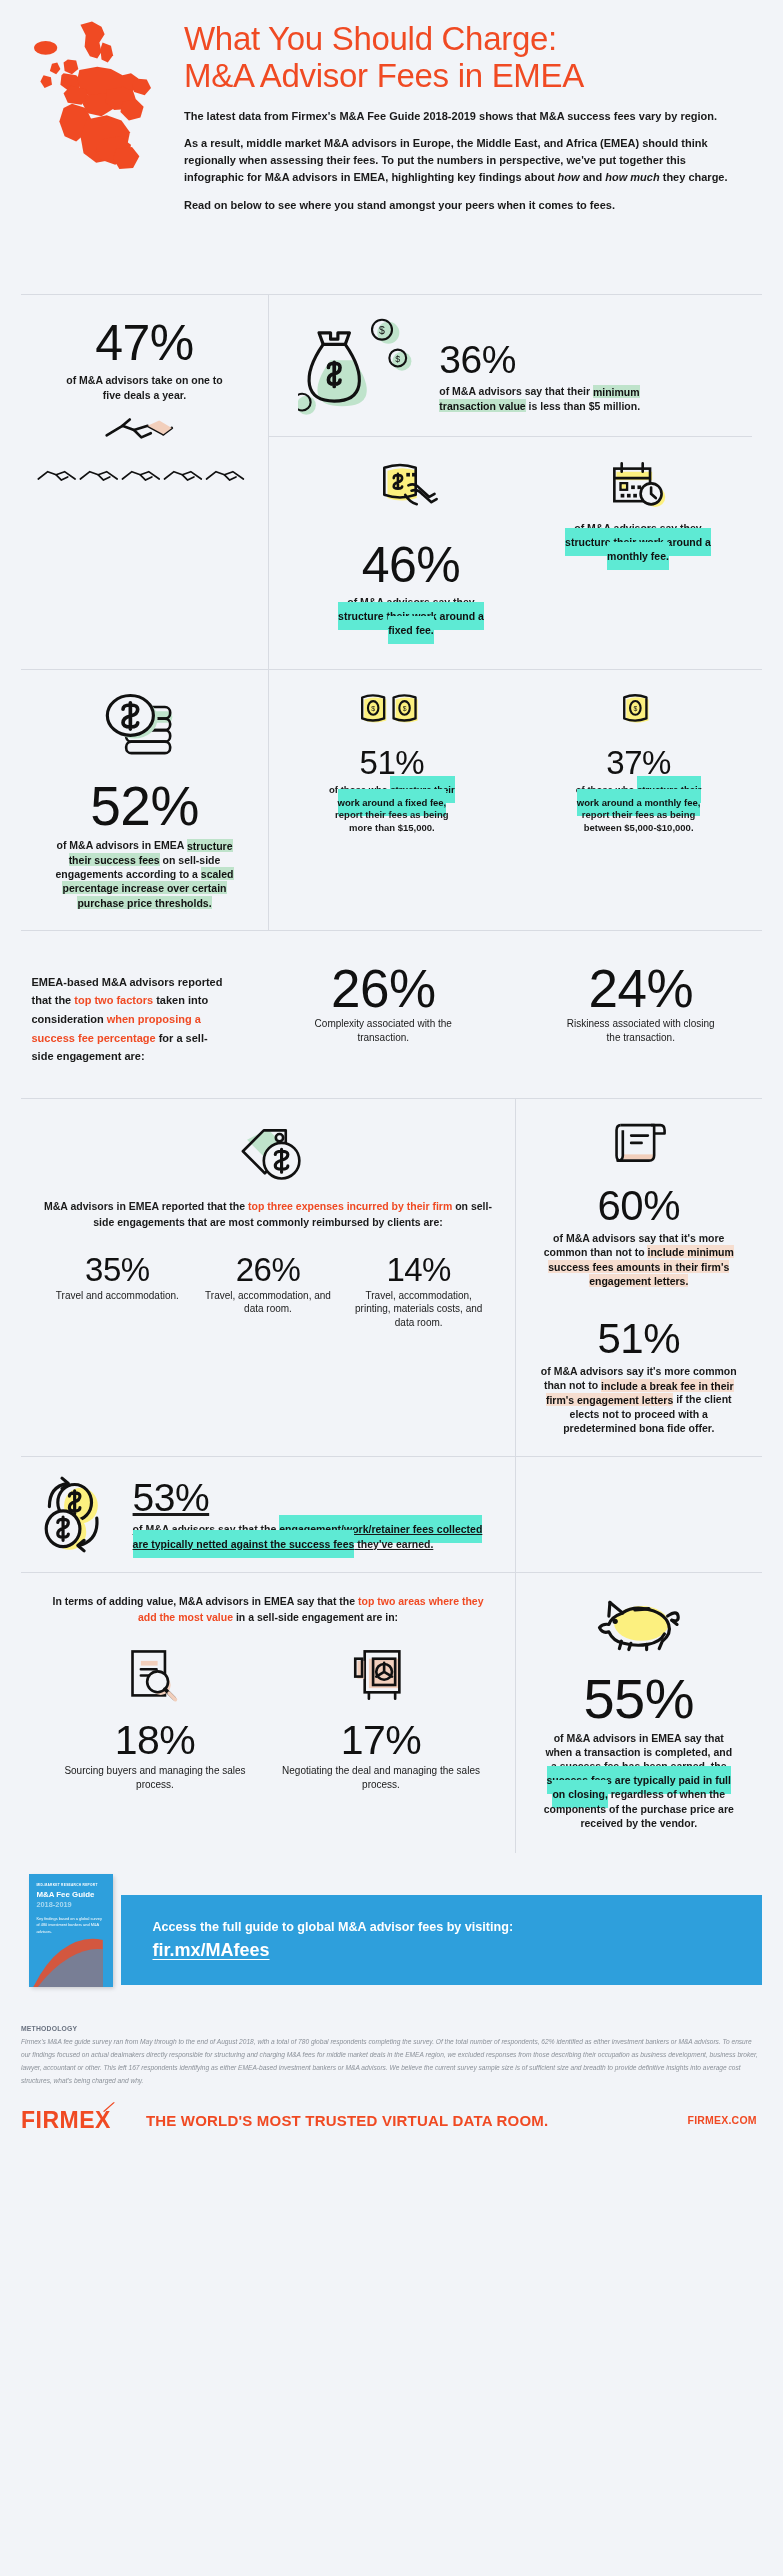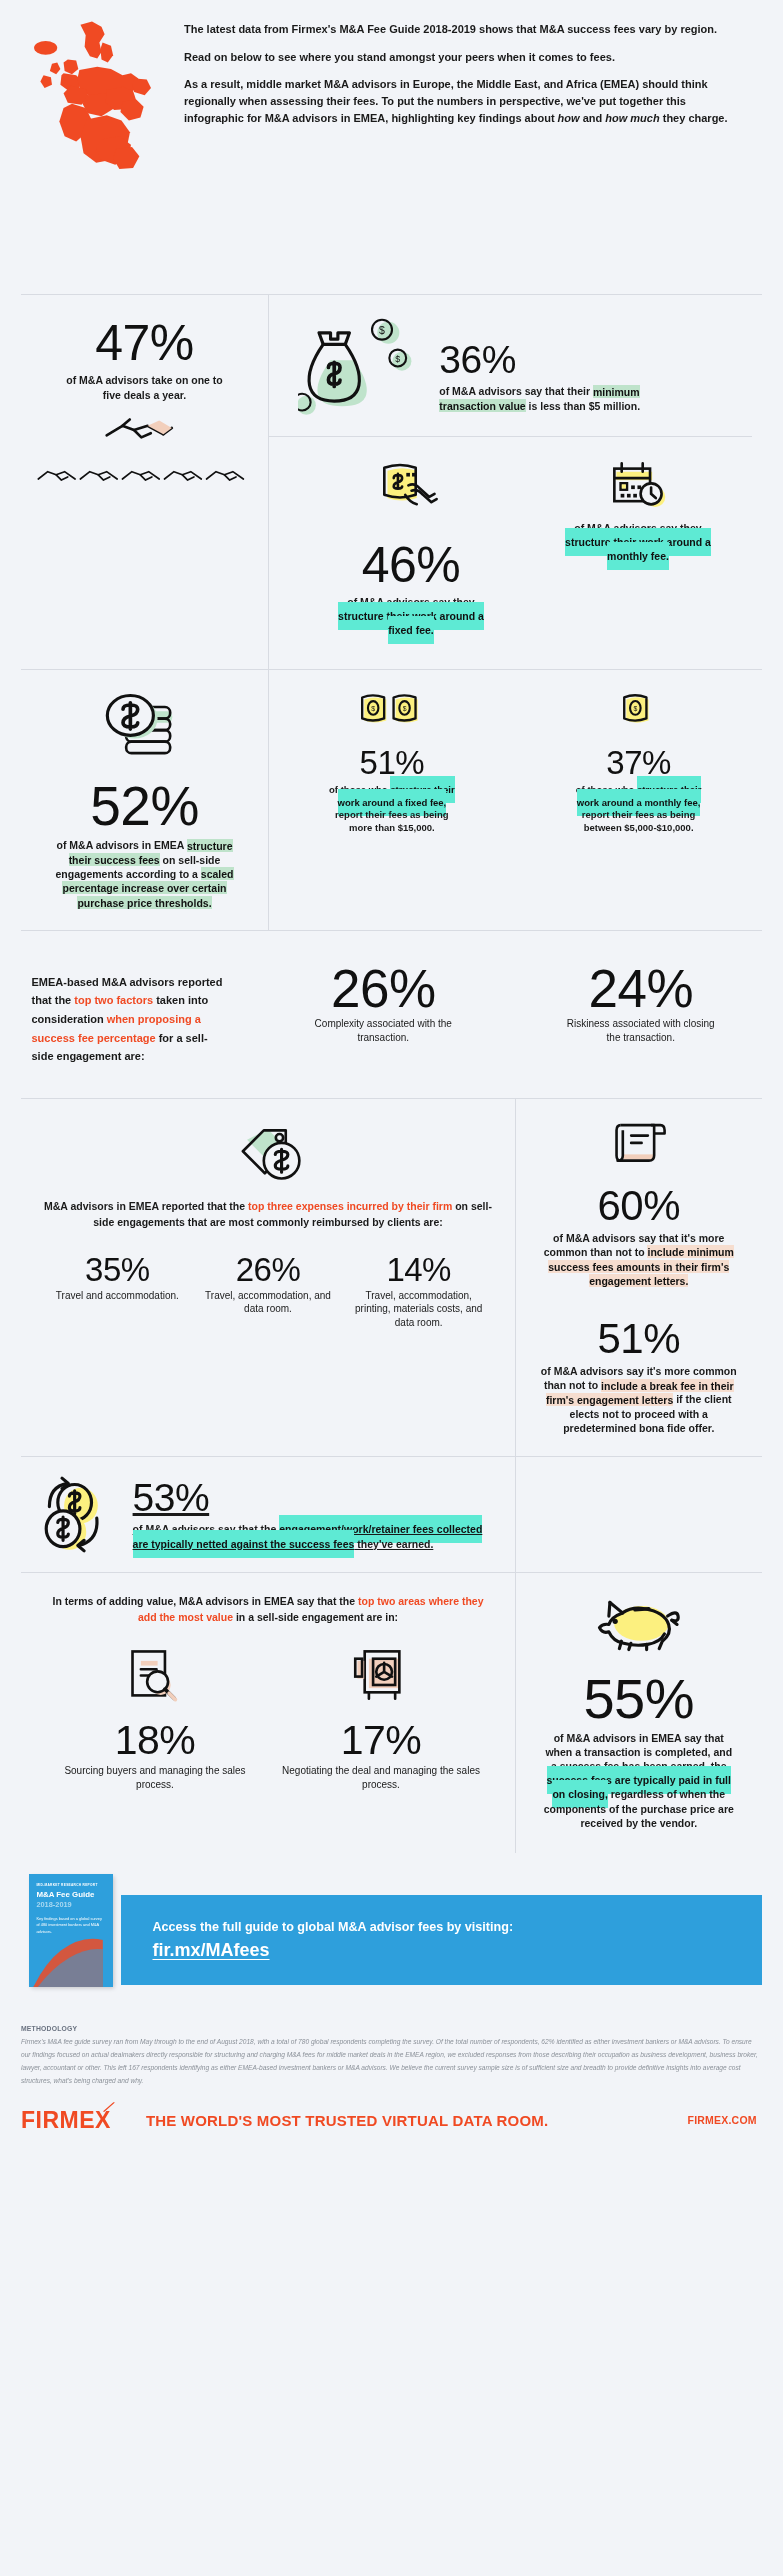--- a/index.html
+++ b/index.html
@@ -152,23 +152,27 @@
           <path d="M112 176 l26 8 10 20 -8 26 -20 18 -22 -10 -10 -28 8 -26z"></path>
           <path d="M140 206 l38 -8 28 10 16 22 -6 30 -26 22 -32 6 -24 -18 -6 -32z"></path>
           <path d="M168 244 l34 -6 22 16 -4 24 -26 14 -28 -10 -8 -22z"></path>
           <path d="M208 172 l26 -4 14 14 -6 20 -22 6 -16 -16z"></path>
           <path d="M232 128 l22 2 8 16 -12 14 -20 -6 -4 -16z"></path>
           <path d="M196 262 l30 -4 14 18 -12 22 -26 2 -12 -20z"></path>
         </g>
       </svg>
     </div>
     <div class="header-text">
+      <h1 class="title">
+        <span>What You Should Charge:</span><br>
+        <span>M&amp;A Advisor Fees in EMEA</span>
+      </h1>
       <p class="lead">The latest data from Firmex's M&amp;A Fee Guide 2018-2019 shows that M&amp;A success fees vary by region.</p>
+      <p class="lead"><span>As a result, middle market M&amp;A advisors in Europe, the Middle East, and Africa (EMEA) should think regionally when assessing their fees. To put the numbers in perspective, we've put together this infographic for M&amp;A advisors in EMEA, highlighting key findings about </span><em>how</em><span> and </span><em>how much</em><span> they charge.</span></p>
       <p class="lead">Read on below to see where you stand amongst your peers when it comes to fees.</p>
-      <p class="lead"><span>As a result, middle market M&amp;A advisors in Europe, the Middle East, and Africa (EMEA) should think regionally when assessing their fees. To put the numbers in perspective, we've put together this infographic for M&amp;A advisors in EMEA, highlighting key findings about </span><em>how</em><span> and </span><em>how much</em><span> they charge.</span></p>
     </div>
   </div>
 
   <div class="hr"></div>
 
   <div class="s1">
     <div class="s1-left">
       <div class="center">
         <div class="statnum lg">47%</div>
         <div class="statdesc" style="max-width:173px;margin:5.3px auto 0;">of M&amp;A advisors take on one to five deals a year.</div>

